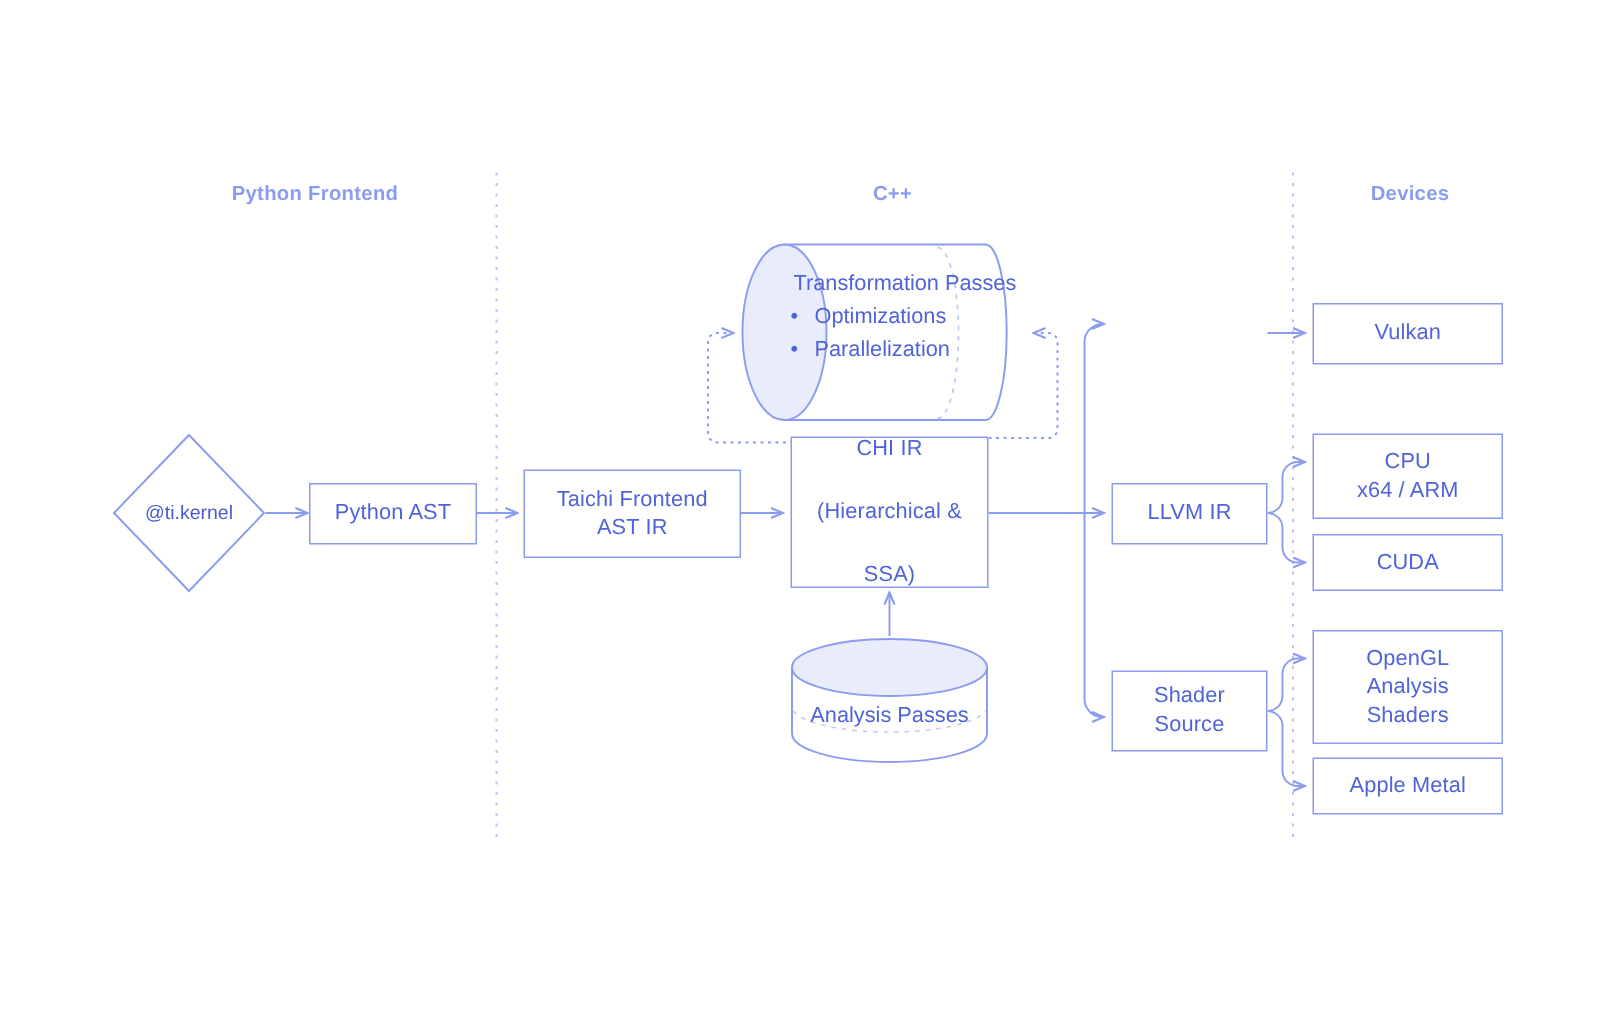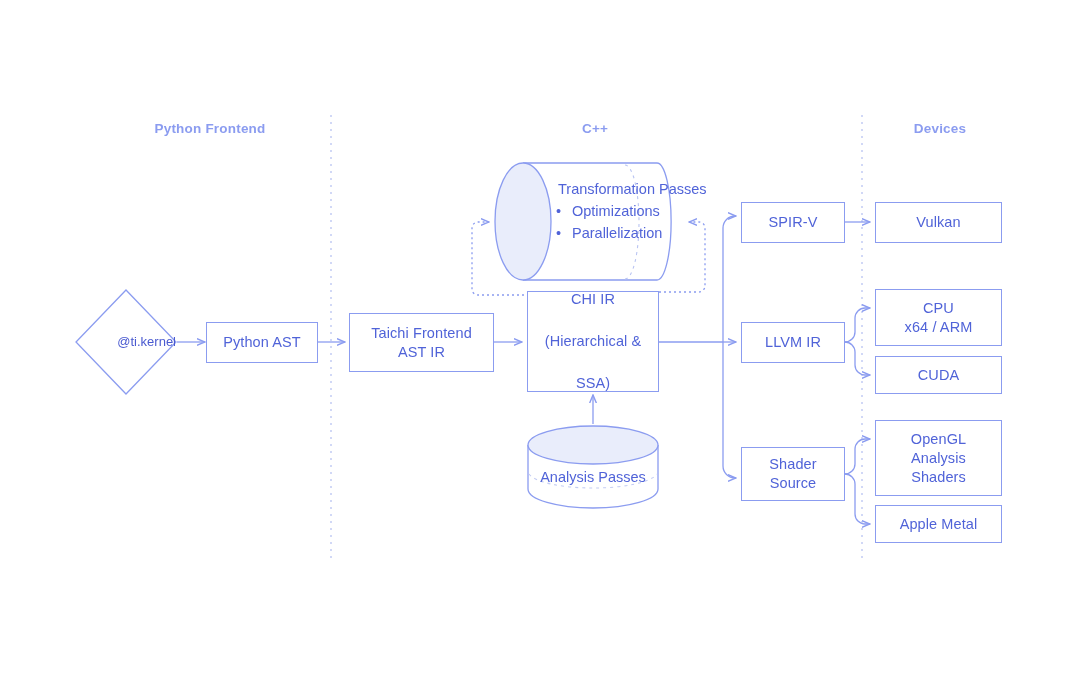--- a/index.html
+++ b/index.html
@@ -49,21 +49,21 @@
     font-size: 13.5px;
     font-weight: bold;
     letter-spacing: 0.2px;
     text-align: center;
     white-space: nowrap;
   }
   .diamond-label {
     position: absolute;
     color: #4a5ad0;
     font-size: 13px;
-    text-align: right;
+    text-align: center;
     white-space: nowrap;
   }
   .cyl-label {
     position: absolute;
     color: #5063d8;
     text-align: left;
     font-size: 14.5px;
     line-height: 22px;
   }
   .cyl-title {
@@ -168,33 +168,30 @@
     <span>Taichi Frontend</span>
     <span>AST IR</span>
   </div>
 
   <div class="node boxnode" style="left:527px; top:291px; width:132px; height:101px; flex-direction:column;gap:23px;">
     <span>CHI IR</span>
     <span>(Hierarchical &amp;</span>
     <span>SSA)</span>
   </div>
 
-  <div class="cyl-label" style="left:546px; top:178px;">
+  <div class="cyl-label" style="left:517px; top:178px;">
     <div class="cyl-title">Transformation Passes</div>
     <ul class="cyl-list">
       <li>Optimizations</li>
       <li>Parallelization</li>
     </ul>
   </div>
 
   <div class="db-label" style="left:528px; top:469px; width:130px;">Analysis Passes</div>
 
-  <div class="node boxnode" style="left:741px; top:202px; width:104px; height:41px;">
-    <span>SPIR-V</span>
-  </div>
 
   <div class="node boxnode" style="left:741px; top:322px; width:104px; height:41px;">
     <span>LLVM IR</span>
   </div>
 
   <div class="node boxnode" style="left:741px; top:447px; width:104px; height:54px; flex-direction:column;">
     <span>Shader</span>
     <span>Source</span>
   </div>
 

